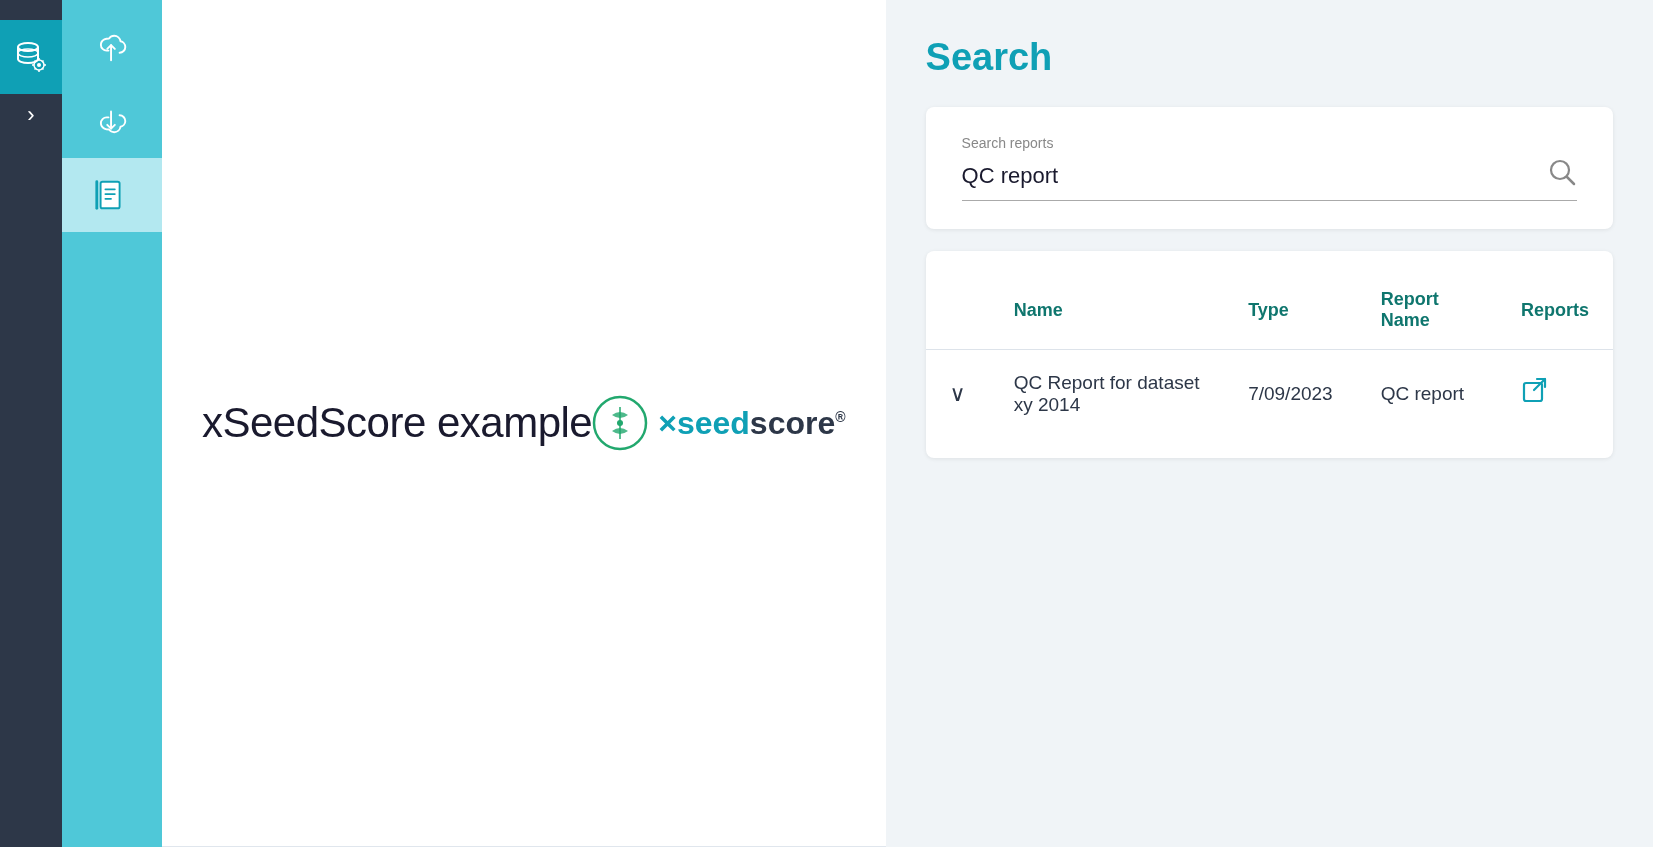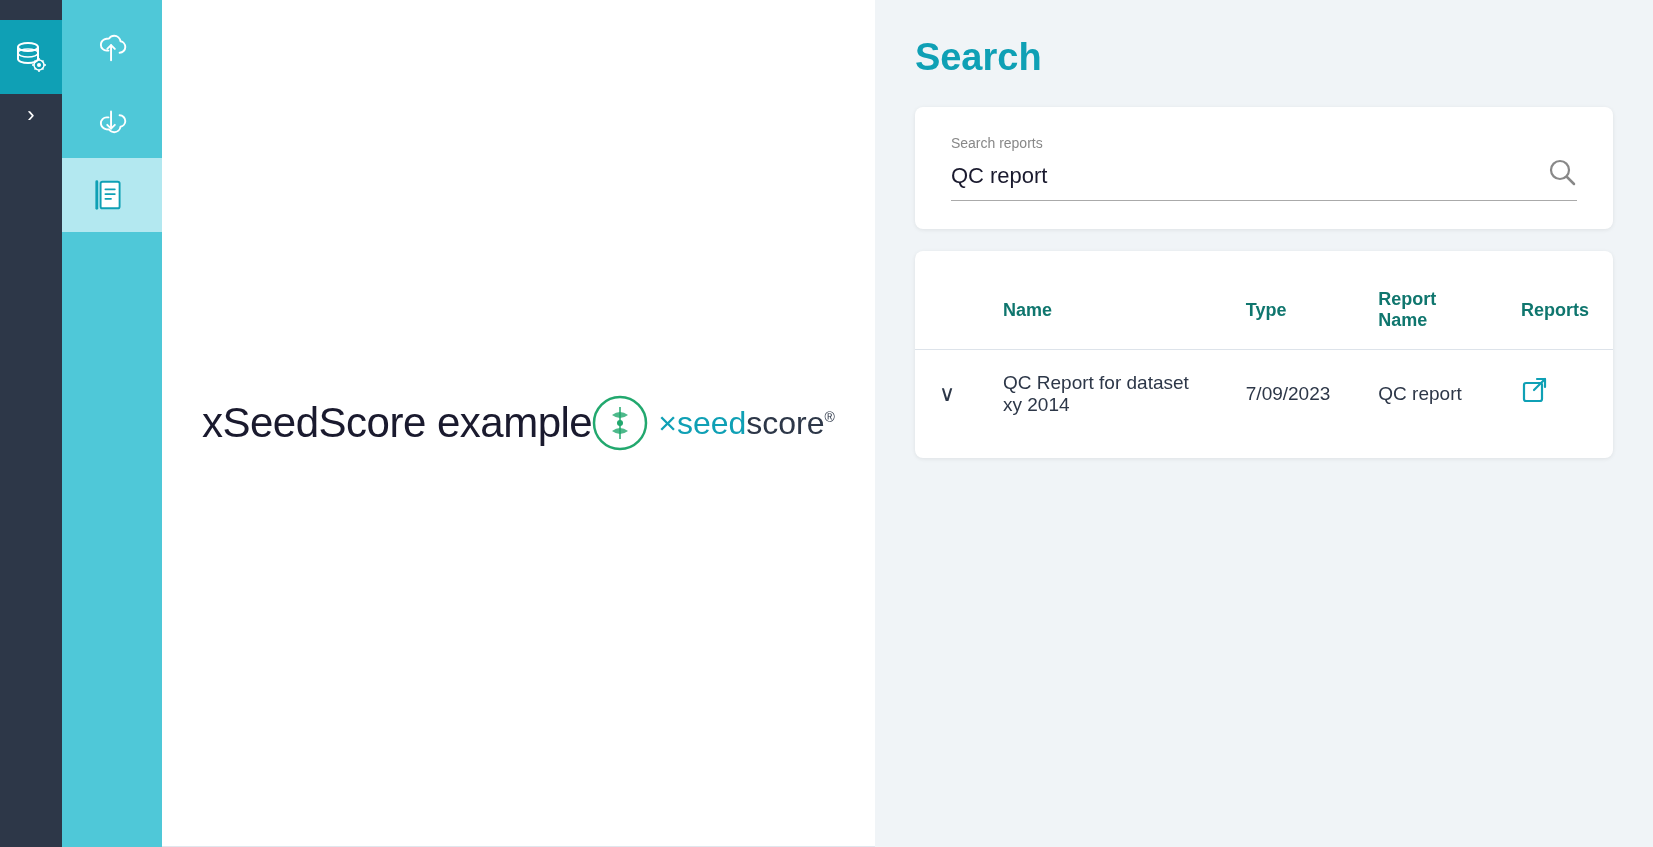--- a/index.html
+++ b/index.html
@@ -287,21 +287,21 @@
 
       <svg class="brand-logo-icon" viewBox="0 0 56 56" fill="none">
         <circle cx="28" cy="28" r="26" stroke="#22a86e" stroke-width="2.5" fill="none"></circle>
 
         <path d="M20 20 Q28 14 36 20 Q28 26 20 20Z" fill="#22a86e" opacity="0.8"></path>
         <path d="M20 36 Q28 30 36 36 Q28 42 20 36Z" fill="#22a86e" opacity="0.8"></path>
         <line x1="28" y1="12" x2="28" y2="44" stroke="#22a86e" stroke-width="1.5"></line>
         <circle cx="28" cy="28" r="3" fill="#22a86e"></circle>
       </svg>
       <div>
-        <span style="font-size:32px; font-weight:400; color:#2d3748;">
+        <span style="font-size:32px; font-weight:700; color:#2d3748;">
           <span style="color:#0fa0b5;">×seed</span>score<sup style="font-size:14px; color:#2d3748;">®</sup>
         </span>
       </div>
     </div>
   </div>
 
   <div class="page-body">
     <h2 class="page-title">Search</h2>
 
     <div class="card">

